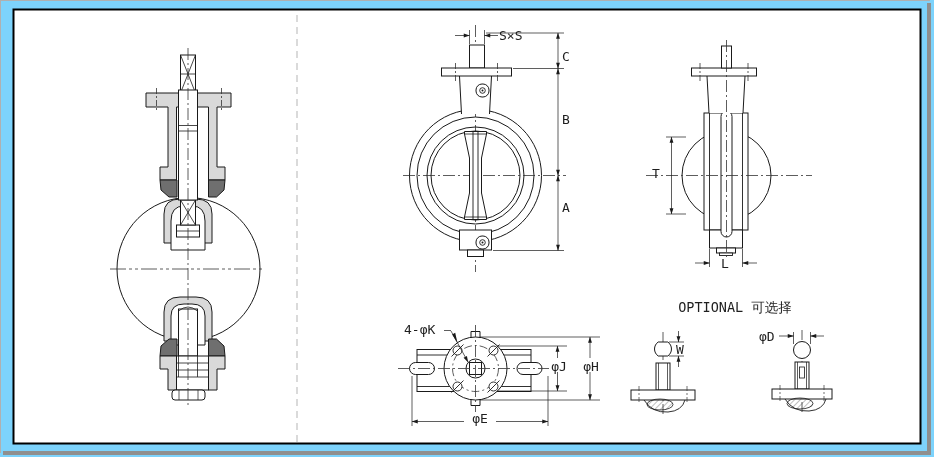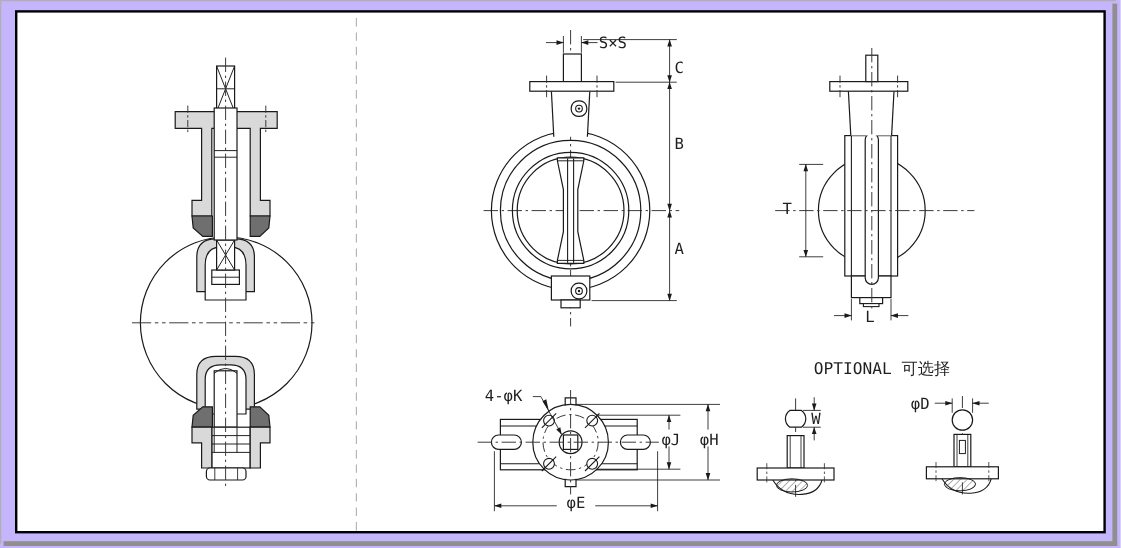--- a/index.html
+++ b/index.html
@@ -1,16 +1,16 @@
 <!DOCTYPE html>
 <html><head>
 <meta charset="utf-8">
 <style>
   html,body{margin:0;padding:0;background:#fff;}
-  .canvas{position:relative;width:934px;height:457px;background:#c4b5fd;overflow:hidden;
+  .canvas{position:relative;width:934px;height:457px;background:#7dd3fc;overflow:hidden;
           font-family:"DejaVu Sans Mono", monospace;}
   svg{position:absolute;left:0;top:0;}
   .lbl{font-family:"DejaVu Sans Mono", monospace;font-size:13px;fill:#1f1f1f;}
   .lbl-title{font-family:"DejaVu Sans Mono", monospace;font-size:13.5px;fill:#1f1f1f;}
 </style>
 </head>
 <body>
 
 <div class="canvas">
 <svg width="934" height="457" viewBox="0 0 934 457">

